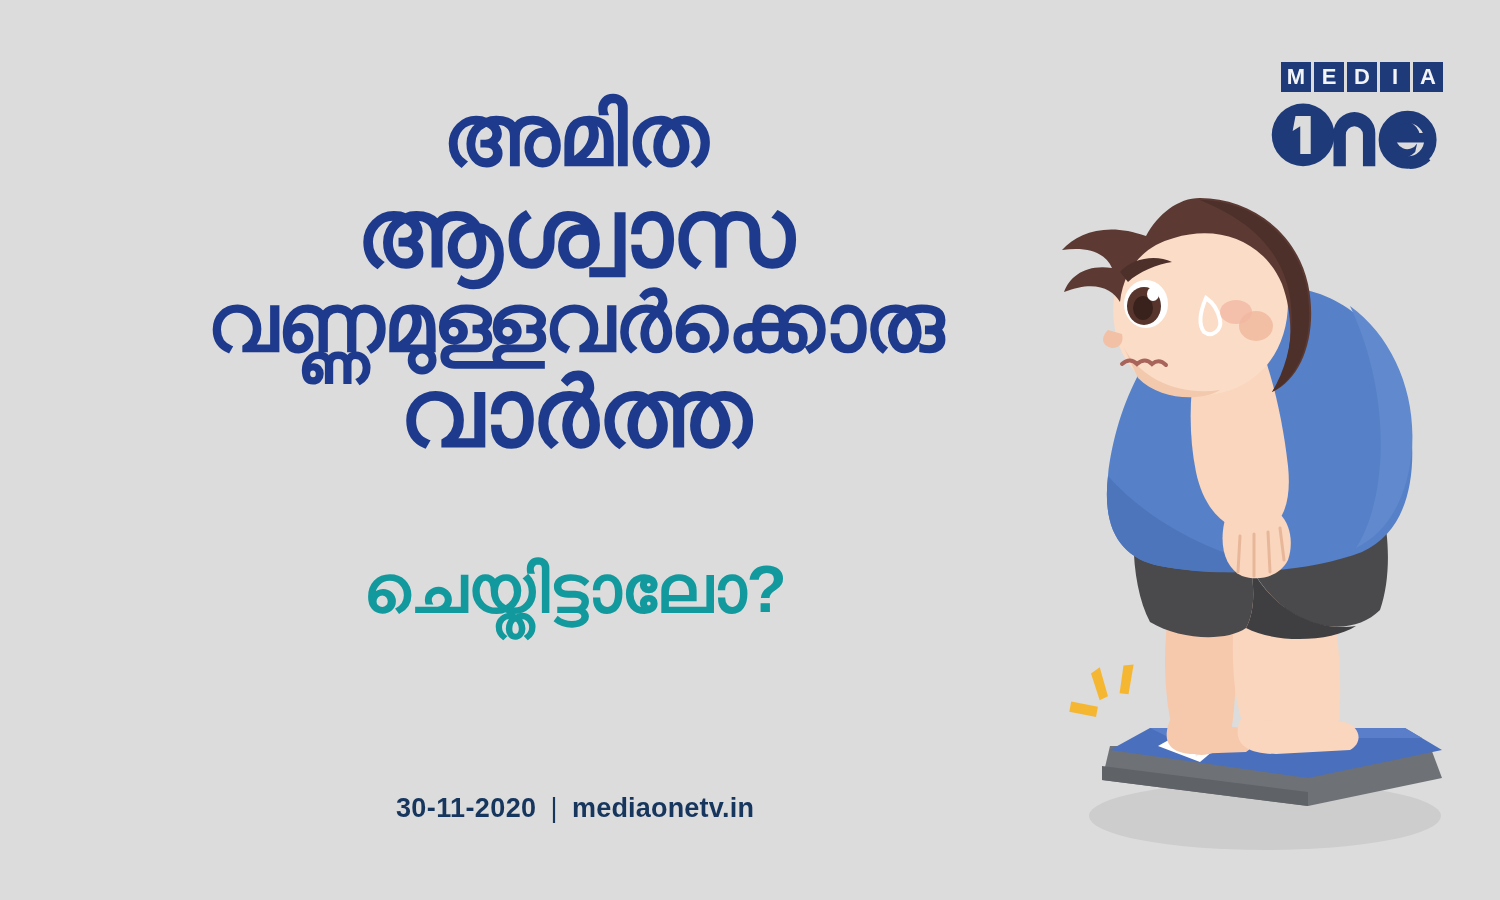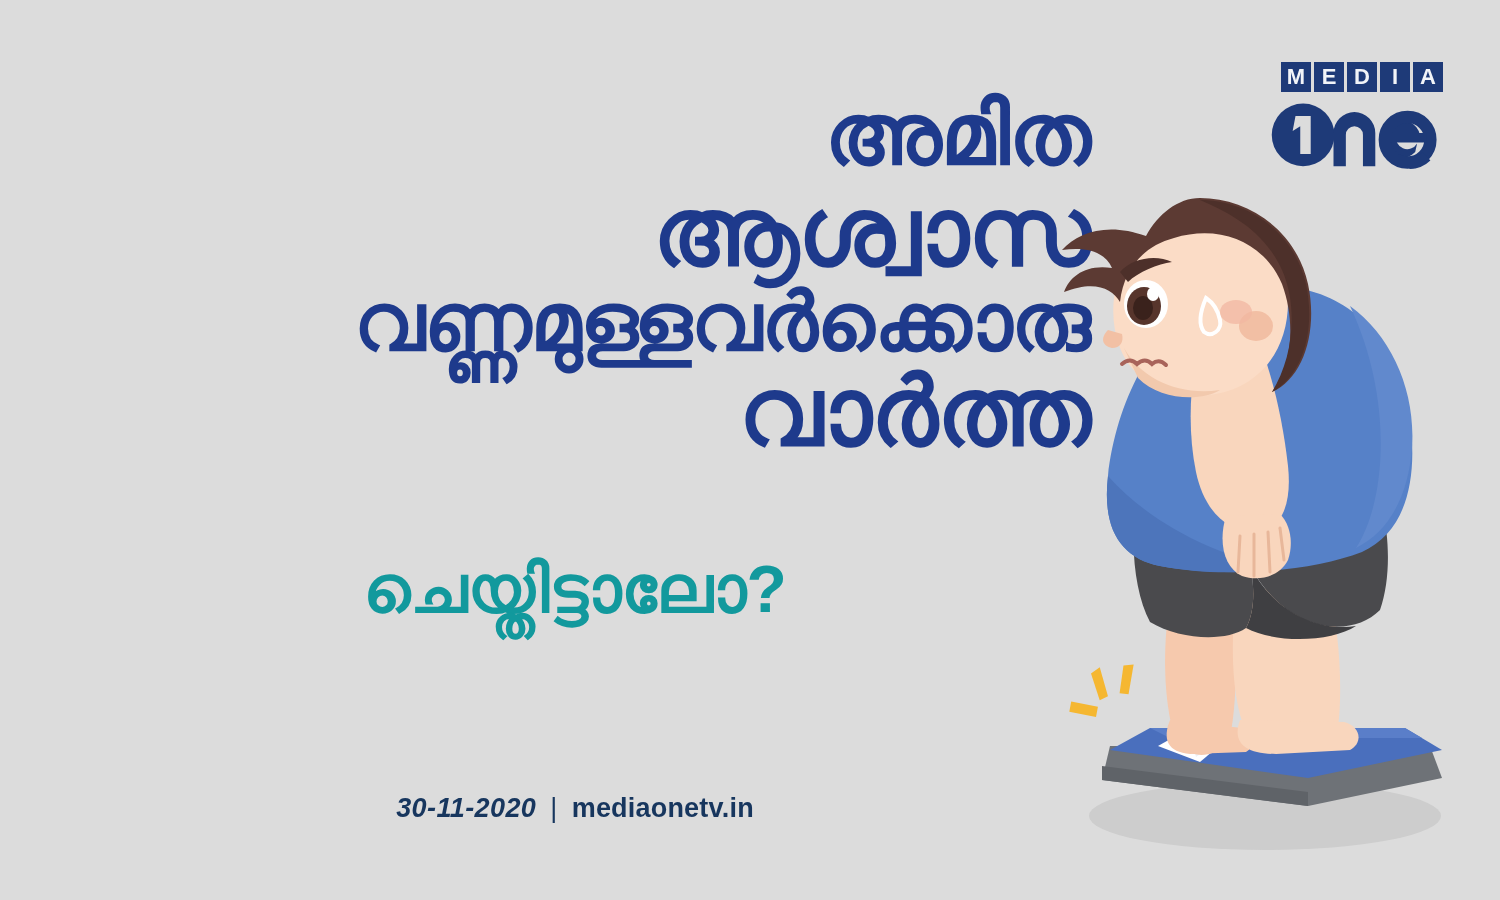--- a/index.html
+++ b/index.html
@@ -54,23 +54,23 @@
     letter-spacing: 0.5px;
     margin-top: -6px;
   }
 
   
   .headline {
     position: absolute;
     left: 60px;
     top: 92px;
     width: 1030px;
-    text-align: right;
+    text-align: center;
     color: #1e3a8c;
-    font-family: Liberation Serif, serif;
+    font-family: Liberation Sans, sans-serif;
     font-weight: bold;
     font-size: 86px;
     line-height: 1.02;
     letter-spacing: -1px;
   }
   .headline .ln { display: block; white-space: nowrap; }
   .headline .ln.l2 { font-size: 81px; }
   .headline .ln.l3 { font-size: 96px; margin-top: 4px; }
   .headline .ln.l4 { font-size: 96px; }
 
@@ -93,21 +93,21 @@
     position: absolute;
     left: 60px;
     top: 793px;
     width: 1030px;
     text-align: center;
     color: #17365e;
     font-size: 27px;
     font-weight: bold;
     letter-spacing: 0.4px;
   }
-  .footer .date { margin-right: 14px; font-style: italic; }
+  .footer .date { margin-right: 14px; }
   .footer .sep { color: #17365e; font-weight: normal; margin-right: 14px; }
   .footer .site { letter-spacing: 0.2px; }
 
   
   .illus {
     position: absolute;
     right: 20px;
     top: 180px;
     width: 430px;
     height: 690px;

